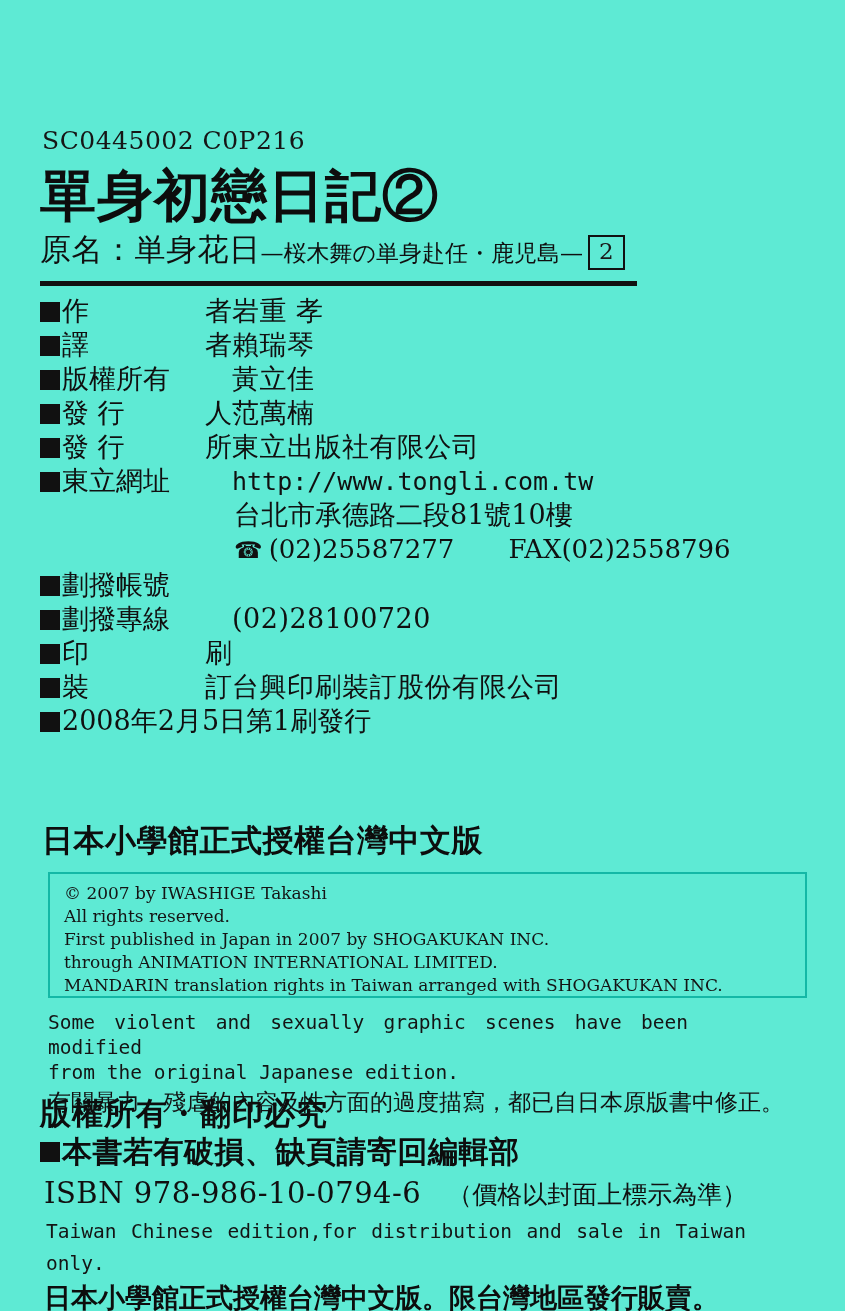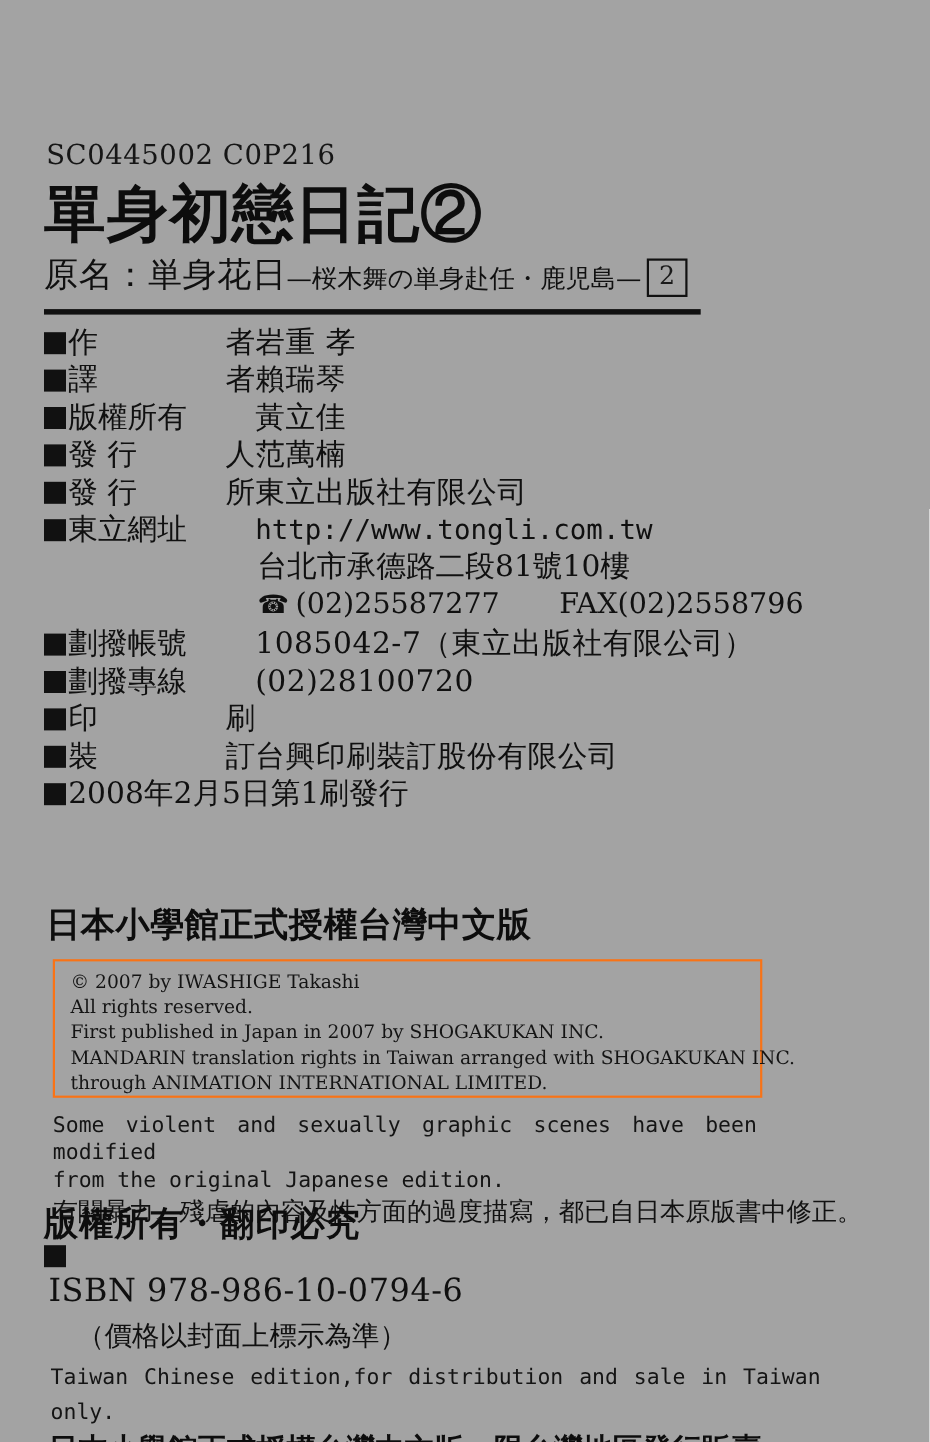--- a/index.html
+++ b/index.html
@@ -11,21 +11,21 @@
     width: 845px;
     height: 1311px;
     position: relative;
     font-family: "DejaVu Serif", "Liberation Serif", serif;
     color: #1a1a1a;
     overflow: hidden;
   }
   .page {
     position: absolute;
     inset: 0;
-    background: #a3a3a3;
+    background: #5eead4;
   }
 
   
   .serial {
     position: absolute;
     left: 42px;
     top: 126px;
     font-family: "DejaVu Serif", "Liberation Serif", serif;
     font-size: 25px;
     letter-spacing: 0.5px;
@@ -184,23 +184,23 @@
     color: #0d0d0d;
     letter-spacing: 0.5px;
     white-space: nowrap;
   }
 
   
   .copyright-box {
     position: absolute;
     left: 48px;
     top: 872px;
-    width: 645px;
+    width: 759px;
     height: 126px;
-    border: 2px solid #f97316;
+    border: 2px solid #14b8a6;
     box-sizing: border-box;
     padding: 8px 0 0 14px;
   }
   .cp-line {
     font-family: "DejaVu Serif", "Liberation Serif", serif;
     font-size: 17px;
     line-height: 23px;
     color: #141414;
     white-space: nowrap;
   }
@@ -262,21 +262,20 @@
     color: #0d0d0d;
     padding-left: 2px;
     letter-spacing: 0.5px;
   }
   .f-isbn {
     display: flex;
     align-items: baseline;
     line-height: 42px;
     white-space: nowrap;
     padding-left: 4px;
-    flex-direction: column;
   }
   .isbn-text {
     font-family: "DejaVu Serif", "Liberation Serif", serif;
     font-size: 29px;
     letter-spacing: 0.5px;
     color: #101010;
   }
   .isbn-note {
     font-size: 25px;
     color: #101010;
@@ -375,21 +374,20 @@
     <div class="phone-row">
       <span class="tel-icon">☎</span>
       <span>(02)25587277</span>
       <span class="fax-gap"></span>
       <span>FAX(02)2558796</span>
     </div>
 
     <div class="crow">
       <span class="bullet"></span>
       <span class="clabel tight">劃撥帳號</span>
-      <span class="cvalue">1085042-7（東立出版社有限公司）</span>
     </div>
 
     <div class="crow">
       <span class="bullet"></span>
       <span class="clabel tight">劃撥專線</span>
       <span class="cvalue">(02)28100720</span>
     </div>
 
     <div class="crow">
       <span class="bullet"></span>
@@ -414,36 +412,37 @@
     </div>
 
   </div>
 
   <div class="license-head">日本小學館正式授權台灣中文版</div>
 
   <div class="copyright-box">
     <div class="cp-line">© 2007 by IWASHIGE Takashi</div>
     <div class="cp-line">All rights reserved.</div>
     <div class="cp-line">First published in Japan in 2007 by SHOGAKUKAN INC.</div>
+    <div class="cp-line">through ANIMATION INTERNATIONAL LIMITED.</div>
     <div class="cp-line">MANDARIN translation rights in Taiwan arranged with SHOGAKUKAN INC.</div>
-    <div class="cp-line">through ANIMATION INTERNATIONAL LIMITED.</div>
   </div>
 
   <div class="notice">
     <div class="notice-en">
       <span class="j1">Some violent and sexually graphic scenes have been modified</span>
       <span>from the original Japanese edition.</span>
     </div>
     <div class="notice-zh">有關暴力、殘虐的內容及性方面的過度描寫，都已自日本原版書中修正。</div>
   </div>
 
   <div class="footer">
     <div class="f-rights">版權所有・翻印必究</div>
     <div class="f-damage">
       <span class="bullet"></span>
+      <span class="f-damage-text">本書若有破損、缺頁請寄回編輯部</span>
     </div>
     <div class="f-isbn">
       <span class="isbn-text">ISBN 978-986-10-0794-6</span>
       <span class="isbn-note">（價格以封面上標示為準）</span>
     </div>
     <div class="f-taiwan-en">Taiwan Chinese edition,for distribution and sale in Taiwan only.</div>
     <div class="f-taiwan-zh">日本小學館正式授權台灣中文版。限台灣地區發行販賣。</div>
   </div>
 
 </div>

